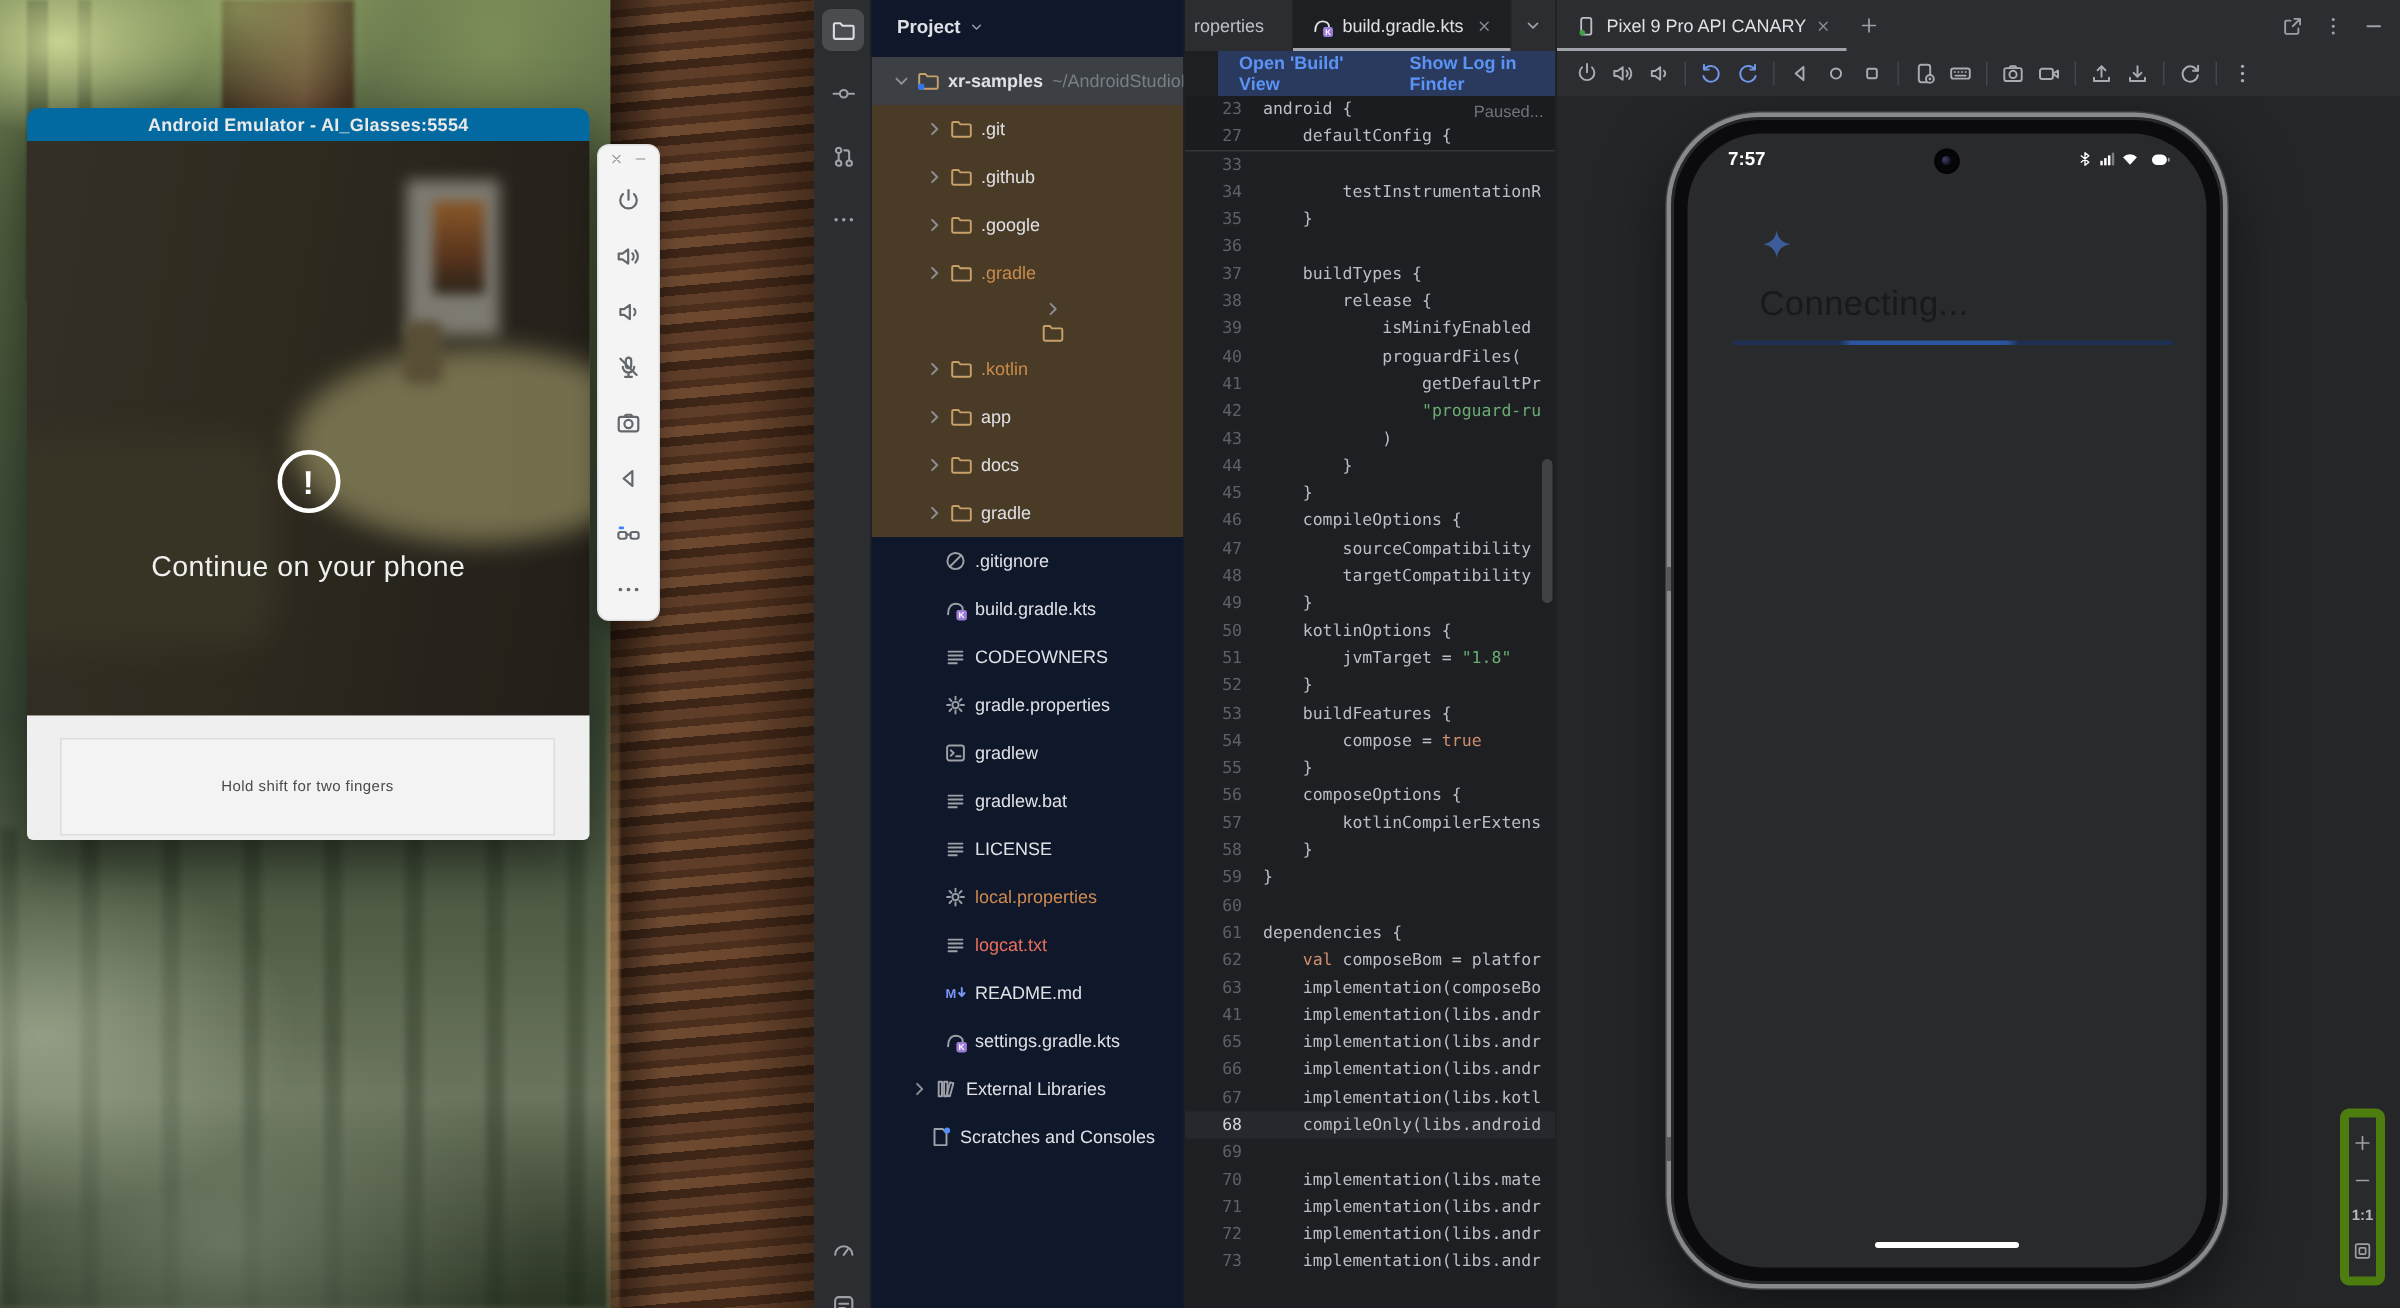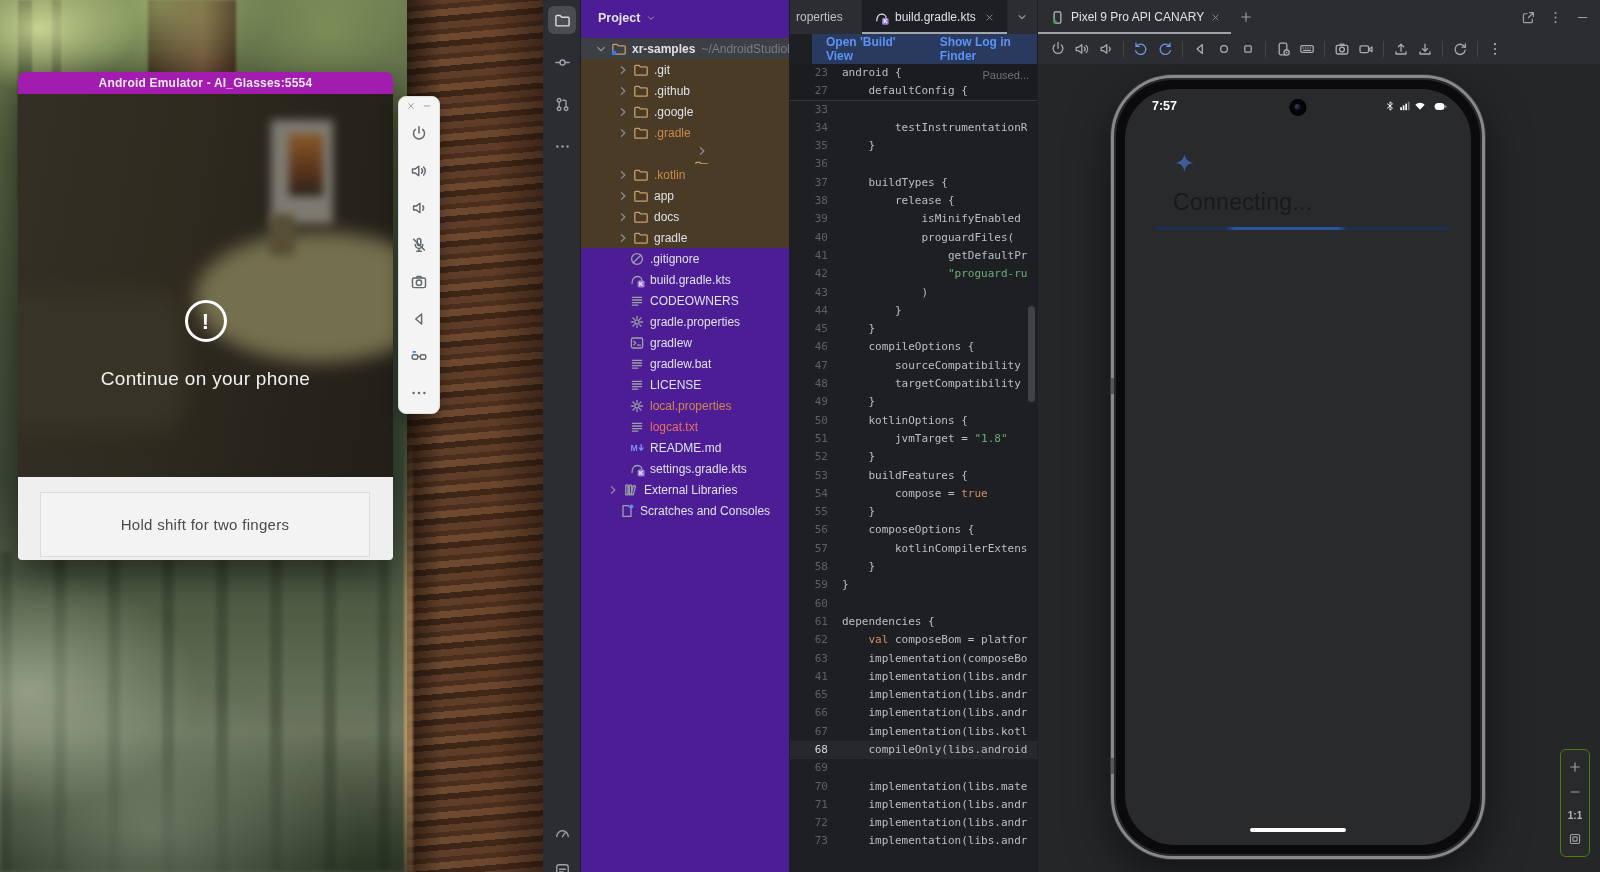--- a/index.html
+++ b/index.html
@@ -25,38 +25,38 @@
     repeating-linear-gradient(90deg, rgba(35,45,30,.35) 0 12px, transparent 12px 54px); }
   .wp-trunk-main { position:absolute; left:407px; top:0; width:136px; height:872px; background:
     linear-gradient(90deg, rgba(15,8,4,.6), rgba(0,0,0,0) 26%, rgba(90,50,25,.18) 65%, rgba(20,10,5,.45) 100%),
     repeating-linear-gradient(175deg, #5f3e29 0 7px, #4a2e1d 7px 12px, #6e4a31 12px 19px, #3c2517 19px 25px); }
   .wp-trunk-edge { position:absolute; left:404px; top:430px; width:9px; height:442px;
     background:linear-gradient(180deg, rgba(202,162,105,0), rgba(214,166,110,.55) 40%, rgba(226,178,120,.6) 75%, rgba(202,162,105,.2)); filter:blur(1px); }
 
   
   #emu-window { position:absolute; left:18px; top:72px; width:375px; height:488px;
     border-radius:8px 8px 4px 4px; box-shadow:0 14px 38px rgba(0,0,0,.55); }
-  .emu-title { height:22px; background:#a21caf; border-radius:8px 8px 0 0; color:#e9e9ea;
+  .emu-title { height:22px; background:#0369a1; border-radius:8px 8px 0 0; color:#e9e9ea;
     font-size:12px; font-weight:bold; text-align:center; line-height:22px; letter-spacing:.2px; }
   .emu-screen { position:relative; height:383px; background:linear-gradient(100deg,#50483a 0%,#48412f 40%,#3c362b 70%,#342e25 100%); overflow:hidden; }
   .room-frame { position:absolute; right:60px; top:26px; width:62px; height:104px; background:#ded9cc; opacity:.85; filter:blur(5px); }
   .room-art { position:absolute; right:70px; top:40px; width:34px; height:62px; background:linear-gradient(180deg,#d98a3f,#8a4f2a 60%,#3f3326); filter:blur(4px); }
   .room-table { position:absolute; right:-52px; top:138px; width:250px; height:130px; border-radius:50%; background:#beb57e; filter:blur(9px); opacity:.95; }
   .room-vase { position:absolute; right:98px; top:120px; width:26px; height:42px; border-radius:6px; background:#8a7a55; filter:blur(4px); }
   .room-couch { position:absolute; left:-24px; bottom:46px; width:190px; height:140px; border-radius:30px; background:#54503a; filter:blur(10px); }
   .room-dim { position:absolute; inset:0; background:rgba(8,8,6,.38); }
   .emu-alert { position:absolute; left:0; right:0; top:206px; text-align:center; color:#fff; }
   .alert-icon { width:42px; height:42px; border:3px solid #fff; border-radius:50%; margin:0 auto 26px;
     font-size:22px; font-weight:bold; line-height:37px; }
   .alert-title { font-size:21px; font-weight:bold; letter-spacing:.4px; margin-bottom:16px; }
   .alert-sub { font-size:19px; font-weight:400; color:rgba(255,255,255,.93); letter-spacing:.3px; }
   .emu-hintbar { height:83px; background:#efefef; border-radius:0 0 4px 4px; position:relative; }
   .hint-box { position:absolute; left:22px; right:23px; top:15px; bottom:3px; background:#f3f3f3;
     border:1px solid #dcdcdc; display:flex; align-items:center; justify-content:center;
-    color:#4a4a4a; font-size:15px; letter-spacing:.3px; }
+    color:#4a4a4a; font-size:10px; letter-spacing:.3px; }
 
   
   #emu-toolbar { position:absolute; left:398px; top:96px; width:42px; height:318px; background:#f4f4f4;
     border:1px solid #dddddd; border-radius:8px; box-shadow:0 6px 16px rgba(0,0,0,.35);
     display:flex; flex-direction:column; align-items:center; padding-top:2px; }
   .emu-tb-top { width:100%; height:14px; margin-bottom:2px; display:flex; justify-content:space-between; padding:2px 7px 0; color:#8a8f94; }
   .emu-tb-top .icon { width:10px; height:10px; }
   .emu-tb-icons { display:flex; flex-direction:column; }
   .tool-btn { width:37px; height:37px; display:flex; align-items:center; justify-content:center; color:#63686e; cursor:default; }
   .tool-btn .icon { width:18px; height:18px; }
@@ -64,25 +64,25 @@
   
   #ide { position:absolute; left:543px; top:0; width:1057px; height:872px; background:#2b2d30; }
 
   #activity-bar { position:absolute; left:0; top:0; width:38px; height:872px; background:#2b2d30; border-right:1px solid #1e1f22; }
   .ab-top { position:absolute; top:6px; left:0; width:38px; display:flex; flex-direction:column; align-items:center; gap:14px; }
   .ab-bottom { position:absolute; bottom:-12px; left:0; width:38px; display:flex; flex-direction:column; align-items:center; gap:10px; }
   .ab-btn { width:28px; height:28px; border-radius:6px; display:flex; align-items:center; justify-content:center; color:#9da0a6; }
   .ab-btn.active { background:#4a4c50; color:#dcdee2; }
   .ab-btn .icon { width:17px; height:17px; }
 
-  #project-panel { position:absolute; left:38px; top:0; width:209px; height:872px; background:#4c1d95; border-right:1px solid #1e1f22; overflow:hidden;text-align:center; }
+  #project-panel { position:absolute; left:38px; top:0; width:209px; height:872px; background:#0f172a; border-right:1px solid #1e1f22; overflow:hidden;text-align:center; }
   .pp-header { height:36px; display:flex; align-items:center; padding-left:17px; gap:5px; color:#dfe1e5; font-size:12.5px; font-weight:bold; }
   .pp-header .icon { width:12px; height:12px; color:#9da0a6; }
   .pp-tree { padding-top:2px; }
-  .tree-row { height:21px; display:flex; align-items:center; font-size:12px; color:#dfe1e5; white-space:nowrap; overflow:hidden; }
+  .tree-row { height:32px; display:flex; align-items:center; font-size:12px; color:#dfe1e5; white-space:nowrap; overflow:hidden; }
   .tree-row .lbl { margin-left:5px; }
   .tree-row .sfx { margin-left:6px; color:#7a7e85; }
   .tree-row.hl { background:#4a3b27; }
   .tree-row.rootsel { background:#3c3f43; }
   .c-chev { width:12px; height:12px; color:#8b8e94; flex:none; }
   .c-folder { color:#c7a06a; } .c-file { color:#9da0a6; }
   .tree-row .icon { width:16px; height:16px; flex:none; margin-left:2px; }
 
   #editor-col { position:absolute; left:247px; top:0; width:247px; height:872px; background:#1e1f22; overflow:hidden; }
   .tab-bar { position:absolute; left:0; top:0; right:0; height:34px; background:#2b2d30; display:flex; }
@@ -146,21 +146,21 @@
     background:linear-gradient(90deg,#1d2f52 0%,#1d2f52 24%,#2b549e 27%,#2b549e 62%,#1d2f52 65%,#1d2f52 100%); }
   .perm-dialog { position:absolute; left:29px; top:254px; width:294px; height:264px; background:#e8eaf5;
     border-radius:24px; box-shadow:0 8px 22px rgba(0,0,0,.35); }
   .pd-icon { position:absolute; top:22px; left:50%; transform:translateX(-50%); width:27px; height:27px; color:#3a4363; }
   .pd-text { position:absolute; top:58px; left:50%; transform:translateX(-50%); width:237px; text-align:center;
     font-size:16px; color:#24262b; line-height:25px; }
   .pill { position:absolute; left:17px; width:260px; height:31px; border-radius:16px; background:#4d5e91;
     color:#f2f3fa; font-size:12.5px; font-weight:bold; display:flex; align-items:center; justify-content:center; cursor:pointer; }
   .homebar { position:absolute; bottom:13px; left:50%; transform:translateX(-50%); width:96px; height:4px; border-radius:2px; background:#fff; }
 
-  .zoom-ctl { position:absolute; right:10px; bottom:15px; width:30px; border:1px solid #4d7c0f; border-radius:6px;
+  .zoom-ctl { position:absolute; right:10px; bottom:15px; width:30px; border:6px solid #4d7c0f; border-radius:6px;
     background:rgba(43,45,48,.55); display:flex; flex-direction:column; align-items:center; gap:11px;
     padding:10px 0; color:#9da0a6;margin-top:48px; }
   .zoom-ctl .icon { width:14px; height:14px; }
   .zoom-ctl .ratio { font-size:10px; font-weight:bold; color:#b6b8bc; }
 
   .icon { display:inline-flex; }
   .icon svg { width:100%; height:100%; }
 </style>
 </head>
 <body>

